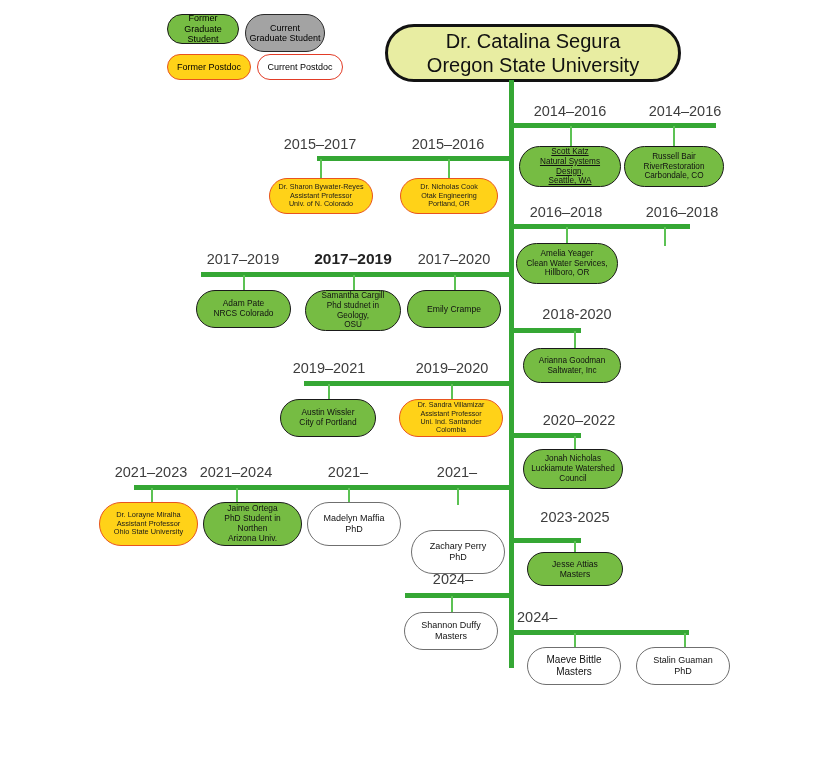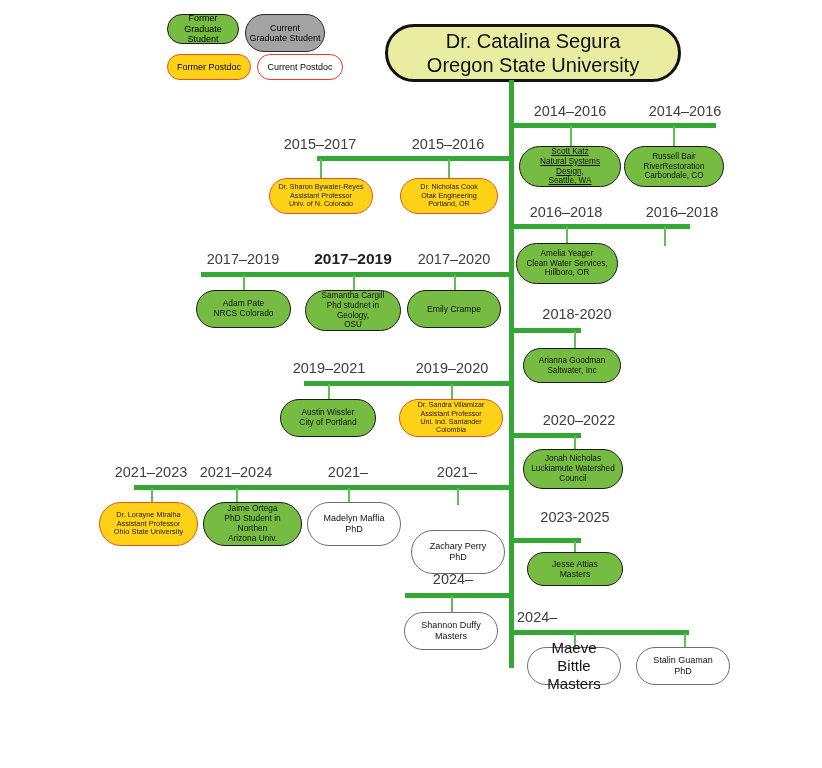--- a/index.html
+++ b/index.html
@@ -262,18 +262,18 @@
 
   <div class="node white-grad" style="left:387px; top:612px; width:94px; height:38px; font-size:9px;">Shannon Duffy
 Masters</div>
 
   <div class="hbar" style="left:492px; top:630px; width:180px;"></div>
   <div class="drop" style="left:557px; top:633px; height:17px;"></div>
   <div class="drop" style="left:667px; top:633px; height:17px;"></div>
 
   <div class="date" style="left:500px; top:609px; width:60px; text-align:left;">2024–</div>
 
-  <div class="node white-grad" style="left:510px; top:647px; width:94px; height:38px; font-size:15px;">Maeve Bittle
+  <div class="node white-grad" style="left:510px; top:647px; width:94px; height:38px; font-size:10px;">Maeve Bittle
 Masters</div>
   <div class="node white-grad" style="left:619px; top:647px; width:94px; height:38px; font-size:9px;">Stalin Guaman
 PhD</div>
 
 </div>
 
 </body></html>

